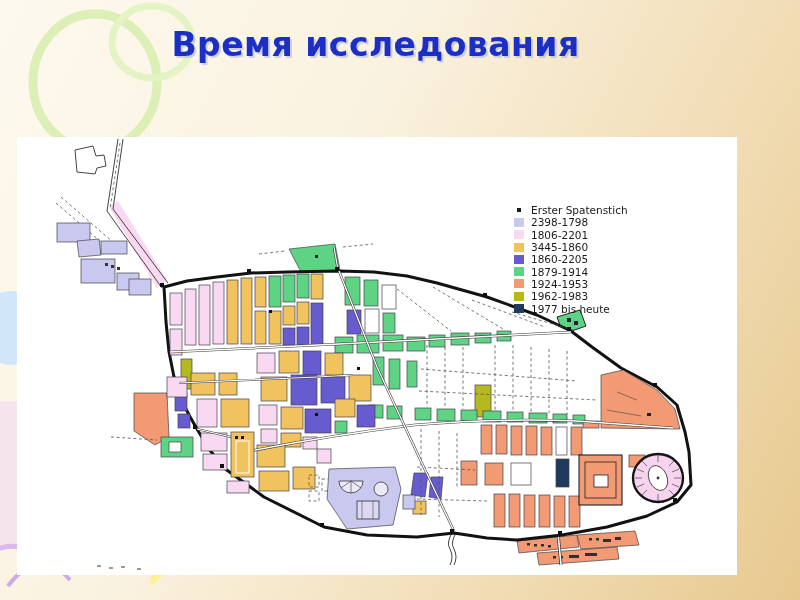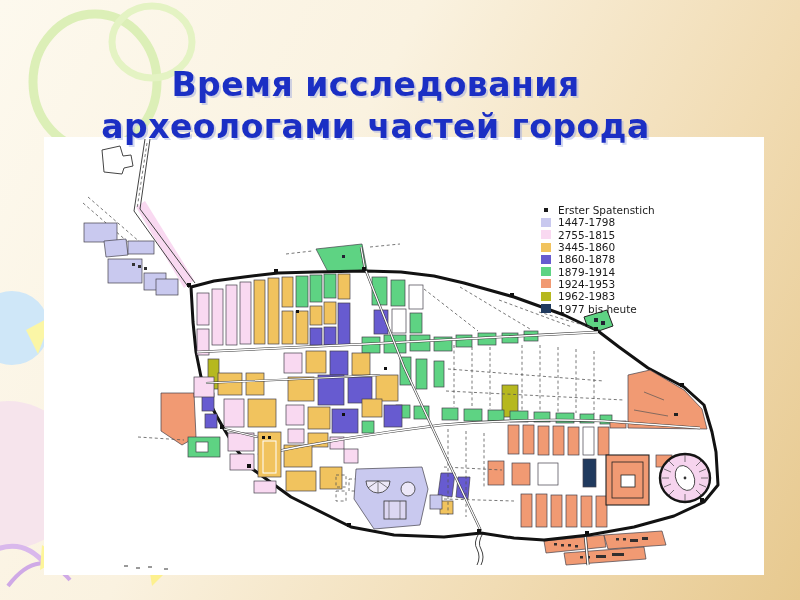--- a/index.html
+++ b/index.html
@@ -3,29 +3,28 @@
 <meta charset="utf-8">
 <style>
   html,body{margin:0;padding:0;}
   body{
     width:800px;height:600px;overflow:hidden;position:relative;
     font-family:"DejaVu Sans","Liberation Sans",sans-serif;
     background:linear-gradient(118deg,#fdf9ee 0%,#faf2e0 38%,#f1dcb4 72%,#e7c98f 100%);
   }
   .deco{position:absolute;left:0;top:0;z-index:1;}
   .panel{
-    position:absolute;left:44px;top:137px;width:720px;height:438px;
+    position:absolute;left:17px;top:137px;width:720px;height:438px;
     background:#ffffff;z-index:2;
   }
   .title{
     position:absolute;left:0;top:24px;width:751px;z-index:3;
     text-align:center;font-weight:bold;font-size:33px;line-height:42px;
     color:var(--title-color,#1b2fc4);letter-spacing:.5px;
     text-shadow:2px 2px 0 rgba(150,165,225,.45);
-    margin-top:40px;
   }
   .legend{
     position:absolute;left:497px;top:67px;z-index:4;
   }
   .lg-row{display:flex;align-items:center;height:12.3px;}
   .lg-sw{width:10px;height:9px;margin-right:7px;flex:0 0 10px;position:relative;}
   .lg-sw.dot{background:transparent;}
   .lg-sw.dot::after{
     content:"";position:absolute;left:3px;top:2px;width:4px;height:4px;background:#1a1a1a;
   }
@@ -55,21 +54,20 @@
   <polygon points="26,330 52,316 38,354" fill="#fbf6a6"></polygon>
   <circle cx="8" cy="475" r="74" fill="#f6e4ec"></circle>
   <path d="M-22,560 q42,-32 72,10" fill="none" stroke="#d9b8ec" stroke-width="5"></path>
   <path d="M8,586 q32,-42 62,-6" fill="none" stroke="#cfa9e6" stroke-width="4"></path>
   <polygon points="42,545 61,558 40,570" fill="#fdf59a"></polygon>
   <polygon points="148,560 172,566 152,586" fill="#fdf08e"></polygon>
 </svg>
 
 <div class="title">
   <div>Время исследования</div>
-  <div>археологами частей города</div>
 </div>
 
 <div class="panel">
   <svg width="720" height="438" viewBox="0 0 720 438">
 
     <g>
       <polygon points="92,70 101,64 150,143 140,151" class="fP"></polygon>
       <polygon points="58,13 76,9 79,19 87,18 89,29 80,31 78,37 60,35" fill="#fff" stroke="#444" stroke-width="1"></polygon>
       <path d="M101,2 L90,74 L145,151" class="thin"></path>
       <path d="M106,2 L96,72 L151,146" class="thin"></path>
@@ -365,33 +363,33 @@
     </g>
   </svg>
 
   <div class="legend" id="legend">
       <div class="lg-row">
         <div class="lg-sw dot"></div>
         <span class="lg-label">Erster Spatenstich</span>
       </div>
       <div class="lg-row">
         <div class="lg-sw" style="background: rgb(201, 201, 239);"></div>
-        <span class="lg-label">1447-1798</span>
+        <span class="lg-label">2398-1798</span>
       </div>
       <div class="lg-row">
         <div class="lg-sw" style="background: rgb(249, 217, 241);"></div>
-        <span class="lg-label">2755-1815</span>
+        <span class="lg-label">1806-2201</span>
       </div>
       <div class="lg-row">
         <div class="lg-sw" style="background: rgb(241, 195, 94);"></div>
         <span class="lg-label">3445-1860</span>
       </div>
       <div class="lg-row">
         <div class="lg-sw" style="background: rgb(103, 91, 208);"></div>
-        <span class="lg-label">1860-1878</span>
+        <span class="lg-label">1860-2205</span>
       </div>
       <div class="lg-row">
         <div class="lg-sw" style="background: rgb(94, 211, 131);"></div>
         <span class="lg-label">1879-1914</span>
       </div>
       <div class="lg-row">
         <div class="lg-sw" style="background: rgb(241, 154, 115);"></div>
         <span class="lg-label">1924-1953</span>
       </div>
       <div class="lg-row">

